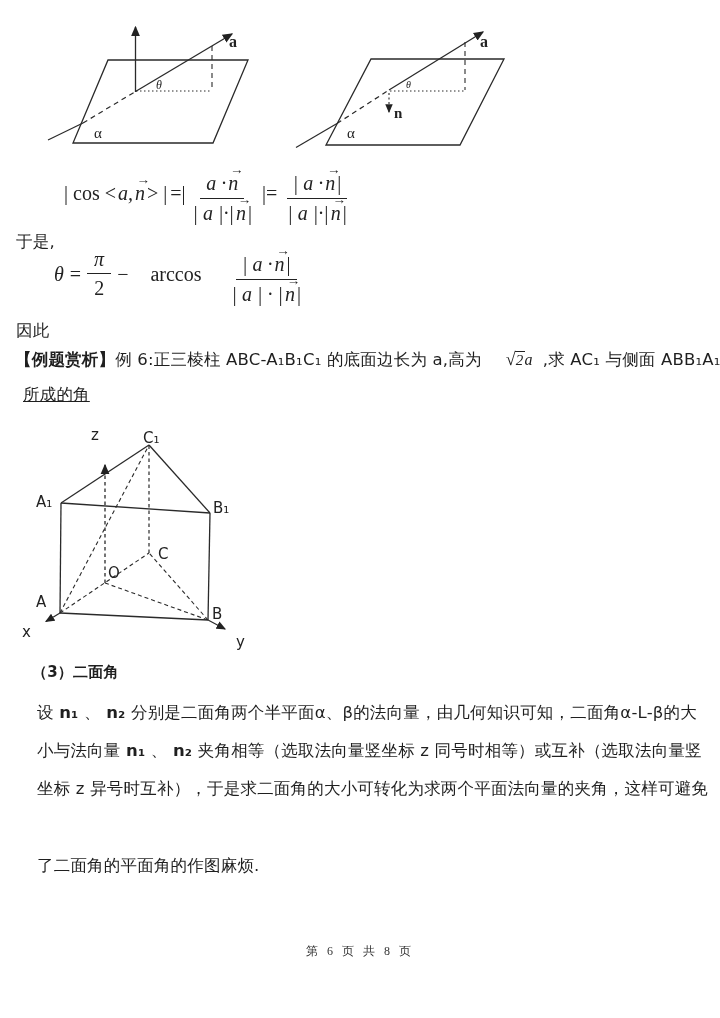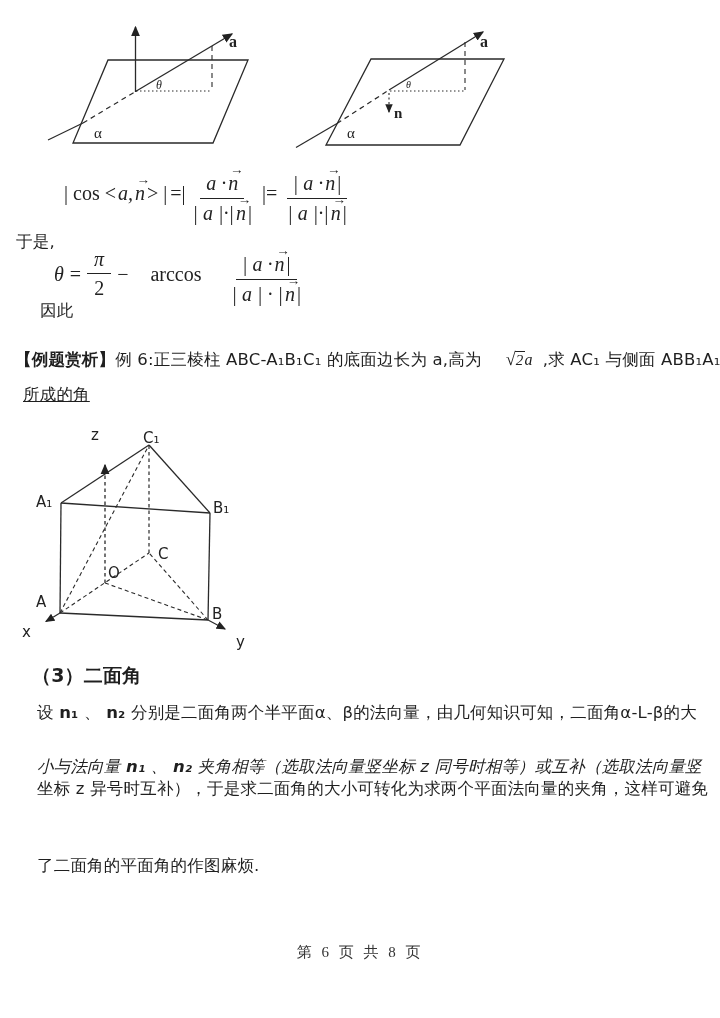--- a/index.html
+++ b/index.html
@@ -21,21 +21,21 @@
   .vec .arr{position:absolute;top:-0.72em;left:0.12em;font-size:0.68em;font-style:normal;}
   
   .cjk{font-size:16.5px;letter-spacing:0.2px;text-align:center;}
   .para-line{position:absolute;left:37px;white-space:nowrap;}
   .para-line b{font-weight:700;}
   .sqrt-sign{font-family:"Liberation Serif", serif;font-style:normal;font-size:18px;}
   .sqrt-arg{font-family:"Liberation Serif", serif;font-style:italic;font-size:15px;
     border-top:1.2px solid #222;margin-left:-1px;padding:0 1px;}
   .sqrt-var{font-family:"Liberation Serif", serif;font-style:italic;font-size:16px;}
   .footer{position:absolute;top:943px;left:0;width:720px;text-align:center;
-    font-family:"Liberation Serif", serif;font-size:15px;letter-spacing:3px;color:#333;}
+    font-family:"Liberation Serif", serif;font-size:12px;letter-spacing:3px;color:#333;}
   svg{position:absolute;overflow:visible;}
   svg text{font-family:"DejaVu Sans", sans-serif;fill:#222;}
   .ser{font-family:"Liberation Serif", serif;}
 </style>
 </head>
 <body>
 
 <svg style="left:40px;top:10px;" width="215" height="142" viewBox="40 10 215 142">
   <defs>
     <marker id="arr1" viewBox="0 0 8 8" refX="7" refY="4" markerWidth="8" markerHeight="8" orient="auto">
@@ -127,21 +127,21 @@
         <span class="rm"> |</span>
       </span>
     <span class="den">
         <span>| a | · |</span>
         <span class="vec"><span class="arr">→</span><span>n</span></span>
         <span class="rm"> |</span>
       </span>
   </span>
 </div>
 
-<div class="abs cjk" style="left:16px;top:300px;margin-left:24px;">因此</div>
+<div class="abs cjk" style="left:16px;top:320px;">因此</div>
 
 <div class="abs cjk" style="left:15px;top:349px;white-space:nowrap;">
   <b>【例题赏析】</b><span>例 6:正三棱柱 ABC-A₁B₁C₁ 的底面边长为 a,高为</span><span style="display:inline-block;width:24px;"></span><span class="sqrt-sign">√</span><span class="sqrt-arg">2</span><span class="sqrt-var">a</span><span style="display:inline-block;width:10px;"></span><span>,求 AC₁ 与侧面 ABB₁A₁</span>
 </div>
 <div class="abs cjk" style="left:23px;top:384px;text-decoration:underline;">所成的角</div>
 
 <svg style="left:10px;top:425px;" width="250" height="230" viewBox="10 425 250 230">
   <defs>
     <marker id="arr3" viewBox="0 0 8 8" refX="7" refY="4" markerWidth="8" markerHeight="8" orient="auto">
       <path d="M0,0.6 L8,4 L0,7.4 Z" fill="#222"></path>
@@ -170,24 +170,24 @@
   <text x="36" y="507" font-size="15">A₁</text>
   <text x="213" y="513" font-size="15">B₁</text>
   <text x="158" y="559" font-size="15">C</text>
   <text x="108" y="578" font-size="15">O</text>
   <text x="36" y="607" font-size="15">A</text>
   <text x="212" y="619" font-size="15">B</text>
   <text x="22" y="637" font-size="15">x</text>
   <text x="236" y="647" font-size="15">y</text>
 </svg>
 
-<div class="abs cjk" style="left:32px;top:663px;font-weight:700;font-size:19px;">（3）二面角</div>
+<div class="abs cjk" style="left:32px;top:663px;font-weight:700;font-size:15px;">（3）二面角</div>
 
 <div class="para-line cjk" style="top:702px;">
   <span>设 </span><b>n₁</b><span> 、 </span><b>n₂</b><span> 分别是二面角两个半平面α、β的法向量，由几何知识可知，二面角α-L-β的大</span>
 </div>
-<div class="para-line cjk" style="top:756px;font-style:italic;">
+<div class="para-line cjk" style="top:740px;">
   <span>小与法向量 </span><b>n₁</b><span> 、 </span><b>n₂</b><span> 夹角相等（选取法向量竖坐标 z 同号时相等）或互补（选取法向量竖</span>
 </div>
 <div class="para-line cjk" style="top:778px;">坐标 z 异号时互补），于是求二面角的大小可转化为求两个平面法向量的夹角，这样可避免</div>
 <div class="para-line cjk" style="top:815px;margin-top:40px;">了二面角的平面角的作图麻烦.</div>
 
 <div class="footer">第 6 页 共 8 页</div>
 
 </body></html>

